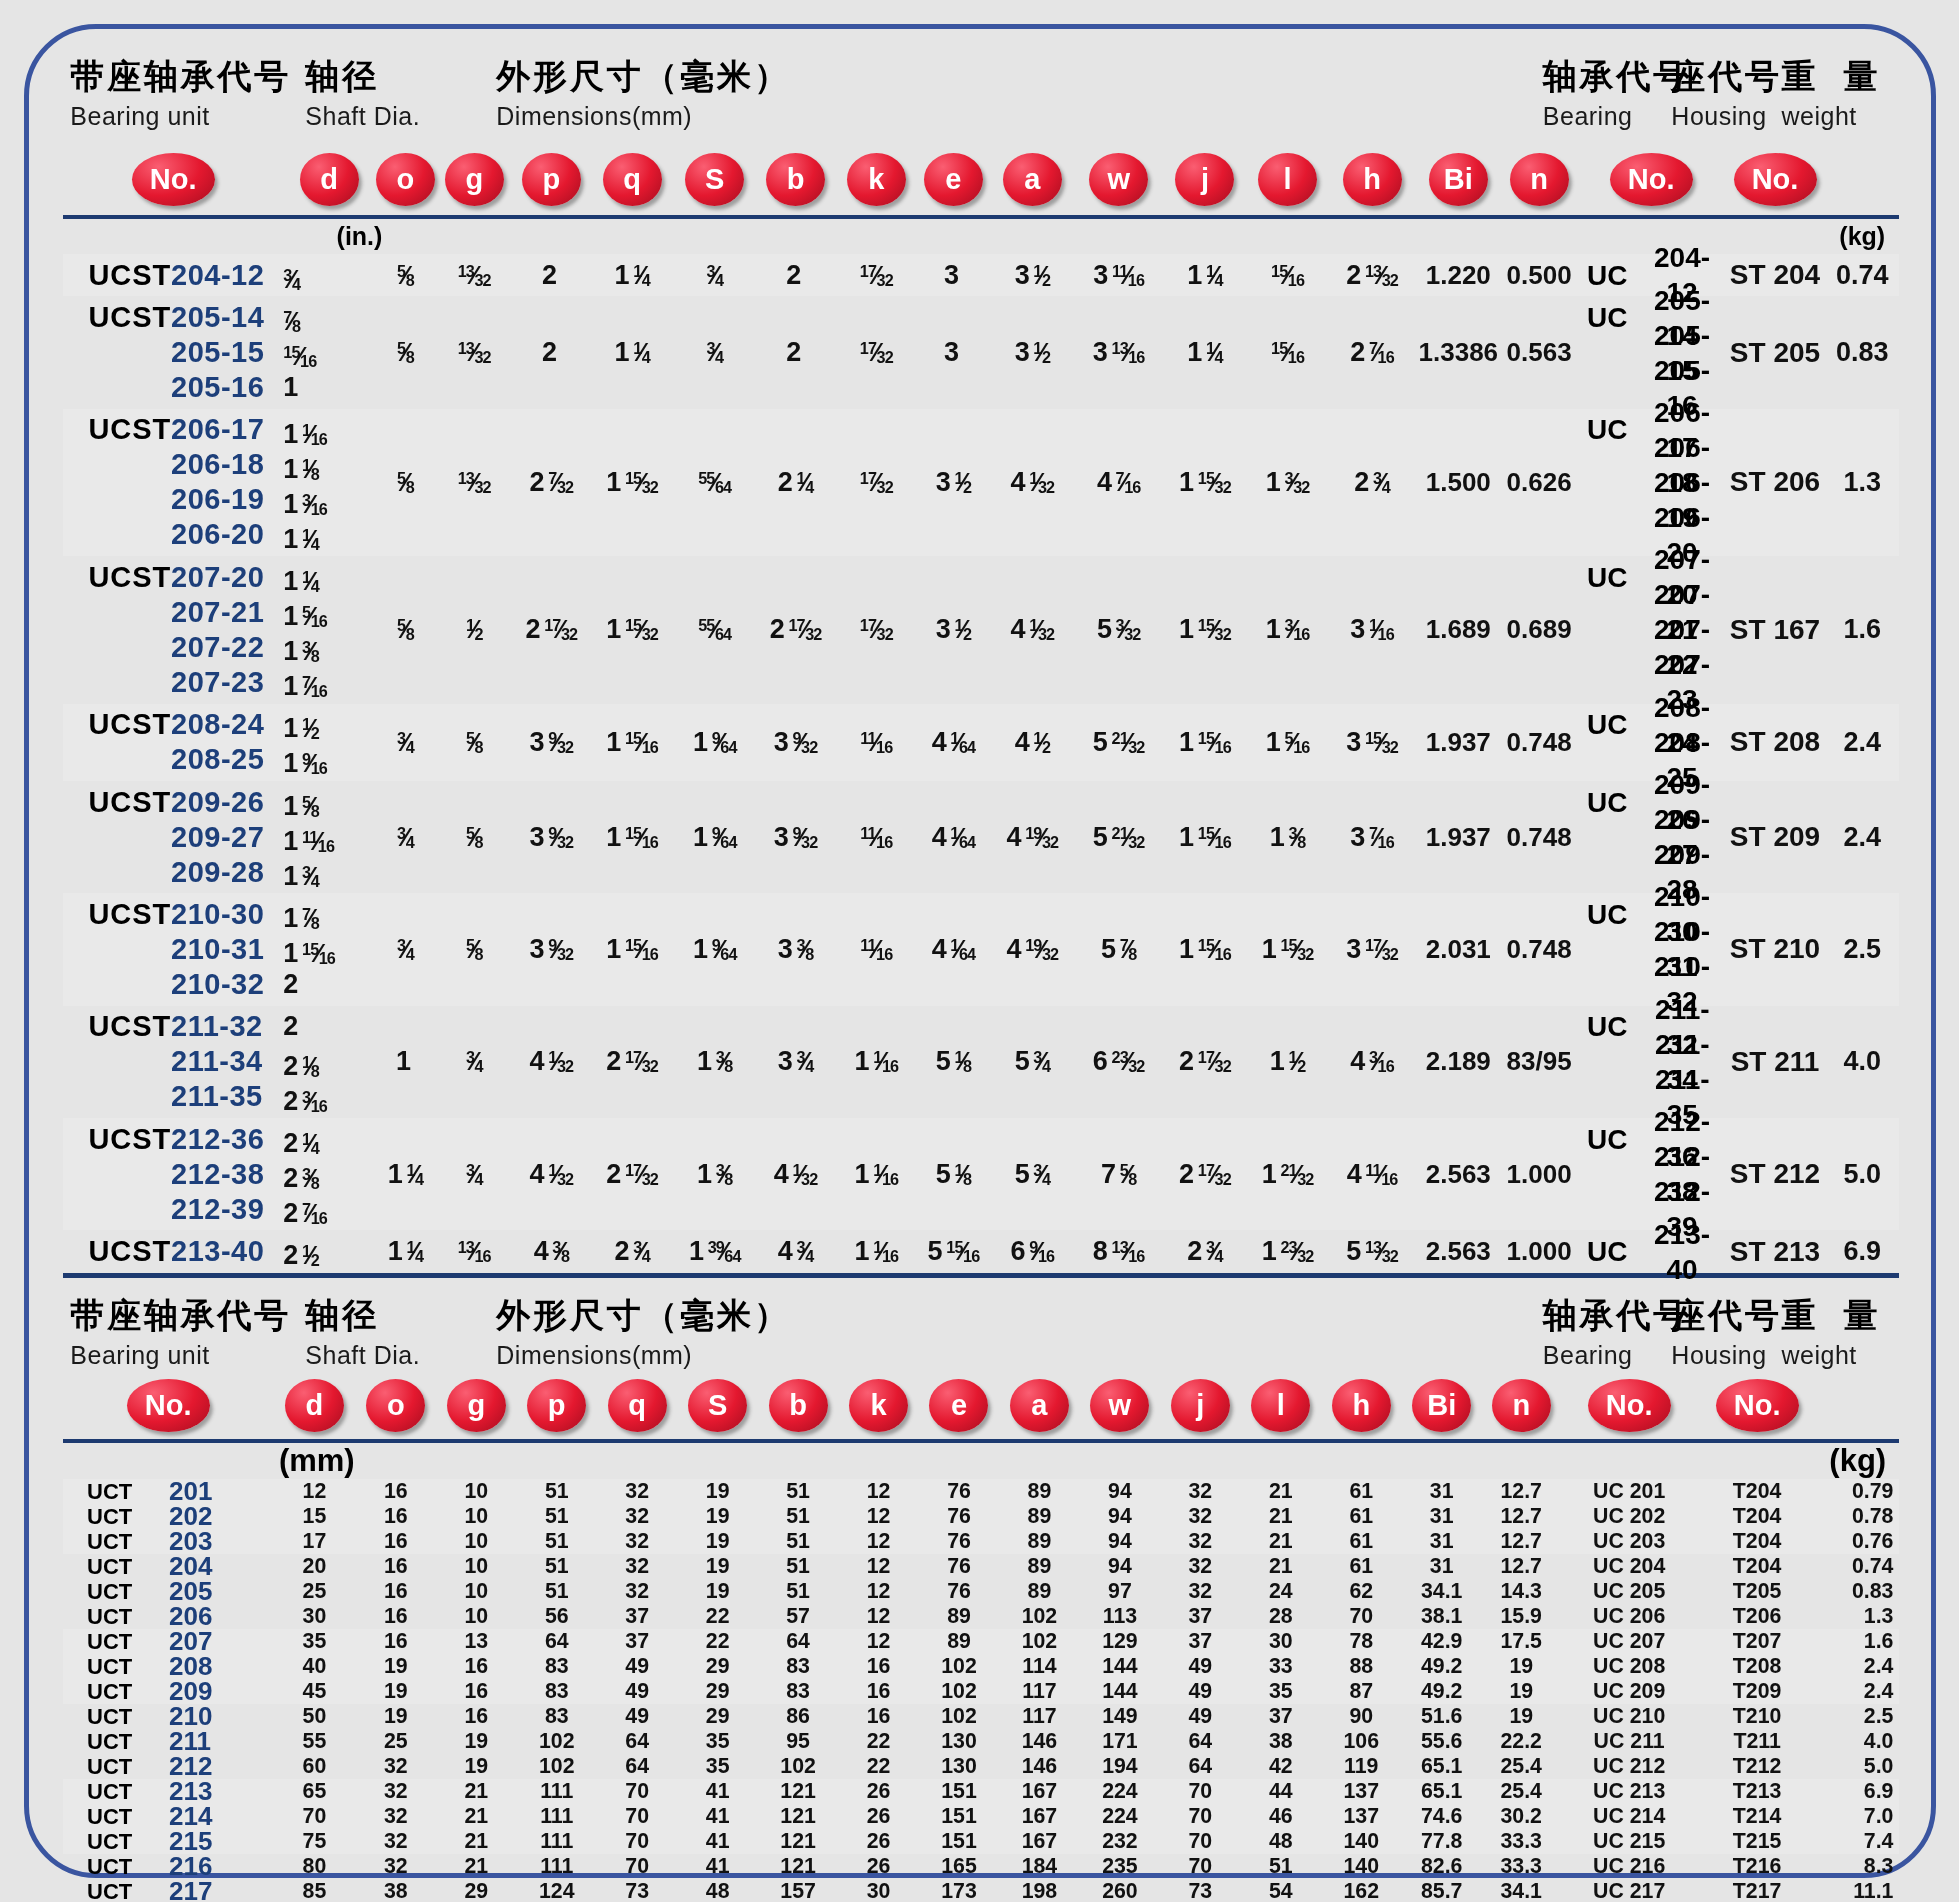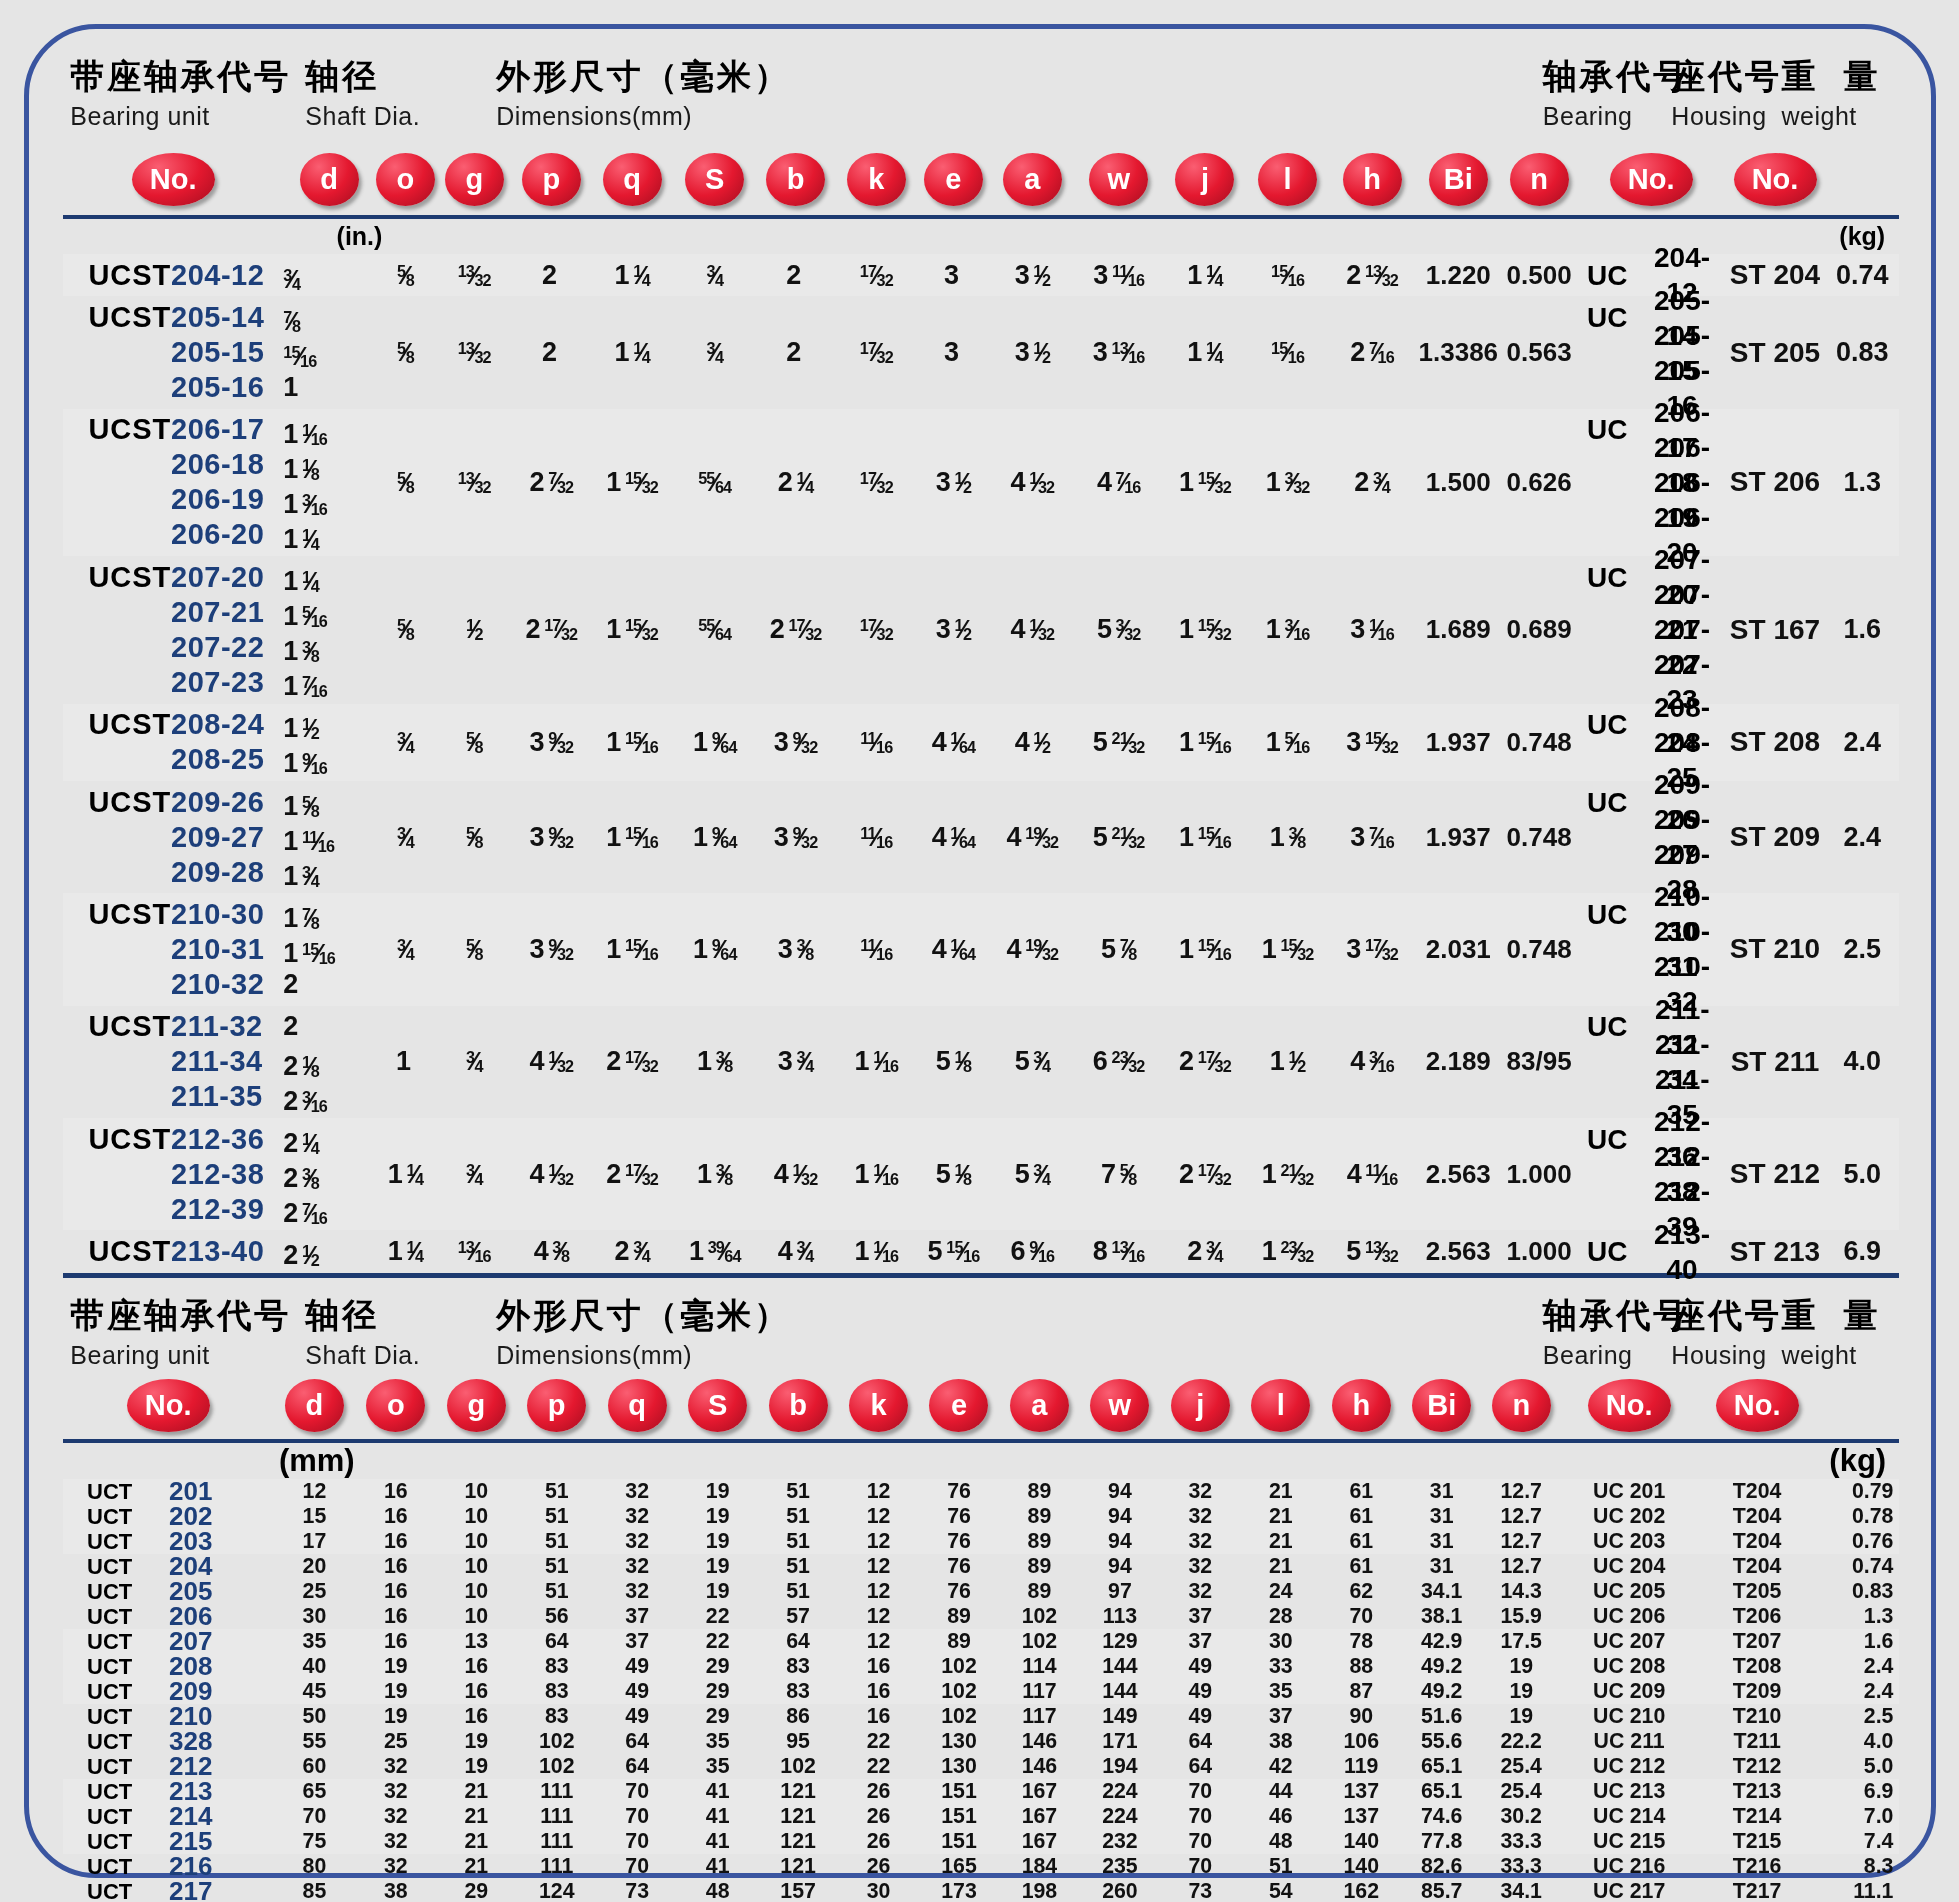--- a/index.html
+++ b/index.html
@@ -1031,21 +1031,21 @@
               <td>51.6</td>
               <td>19</td>
               <td class="b-bear">UC 210</td>
               <td class="b-hou">T210</td>
               <td class="b-wt">2.5</td>
             </tr>
             <tr class="r">
               <td>
                 <div class="no-cell">
                   <span class="no-pfx">UCT</span>
-                  <span class="no-num">328</span>
+                  <span class="no-num">211</span>
                 </div>
               </td>
               <td>55</td>
               <td>25</td>
               <td>19</td>
               <td>102</td>
               <td>64</td>
               <td>35</td>
               <td>95</td>
               <td>22</td>

